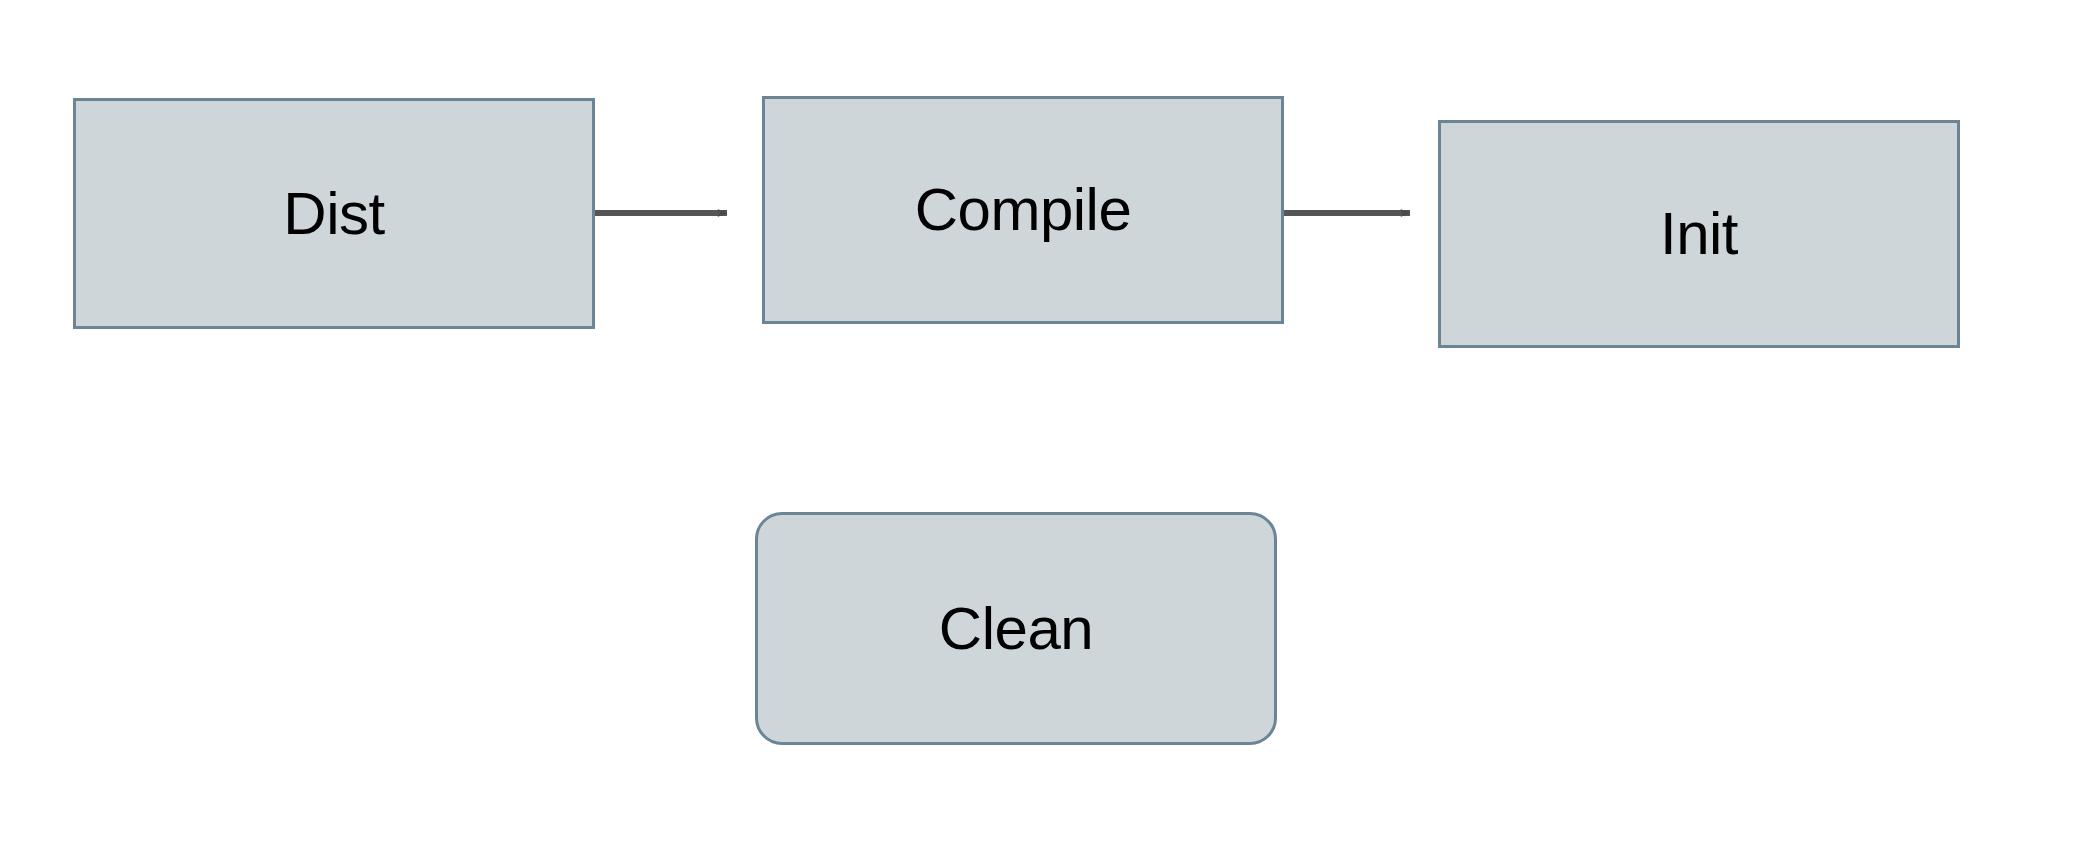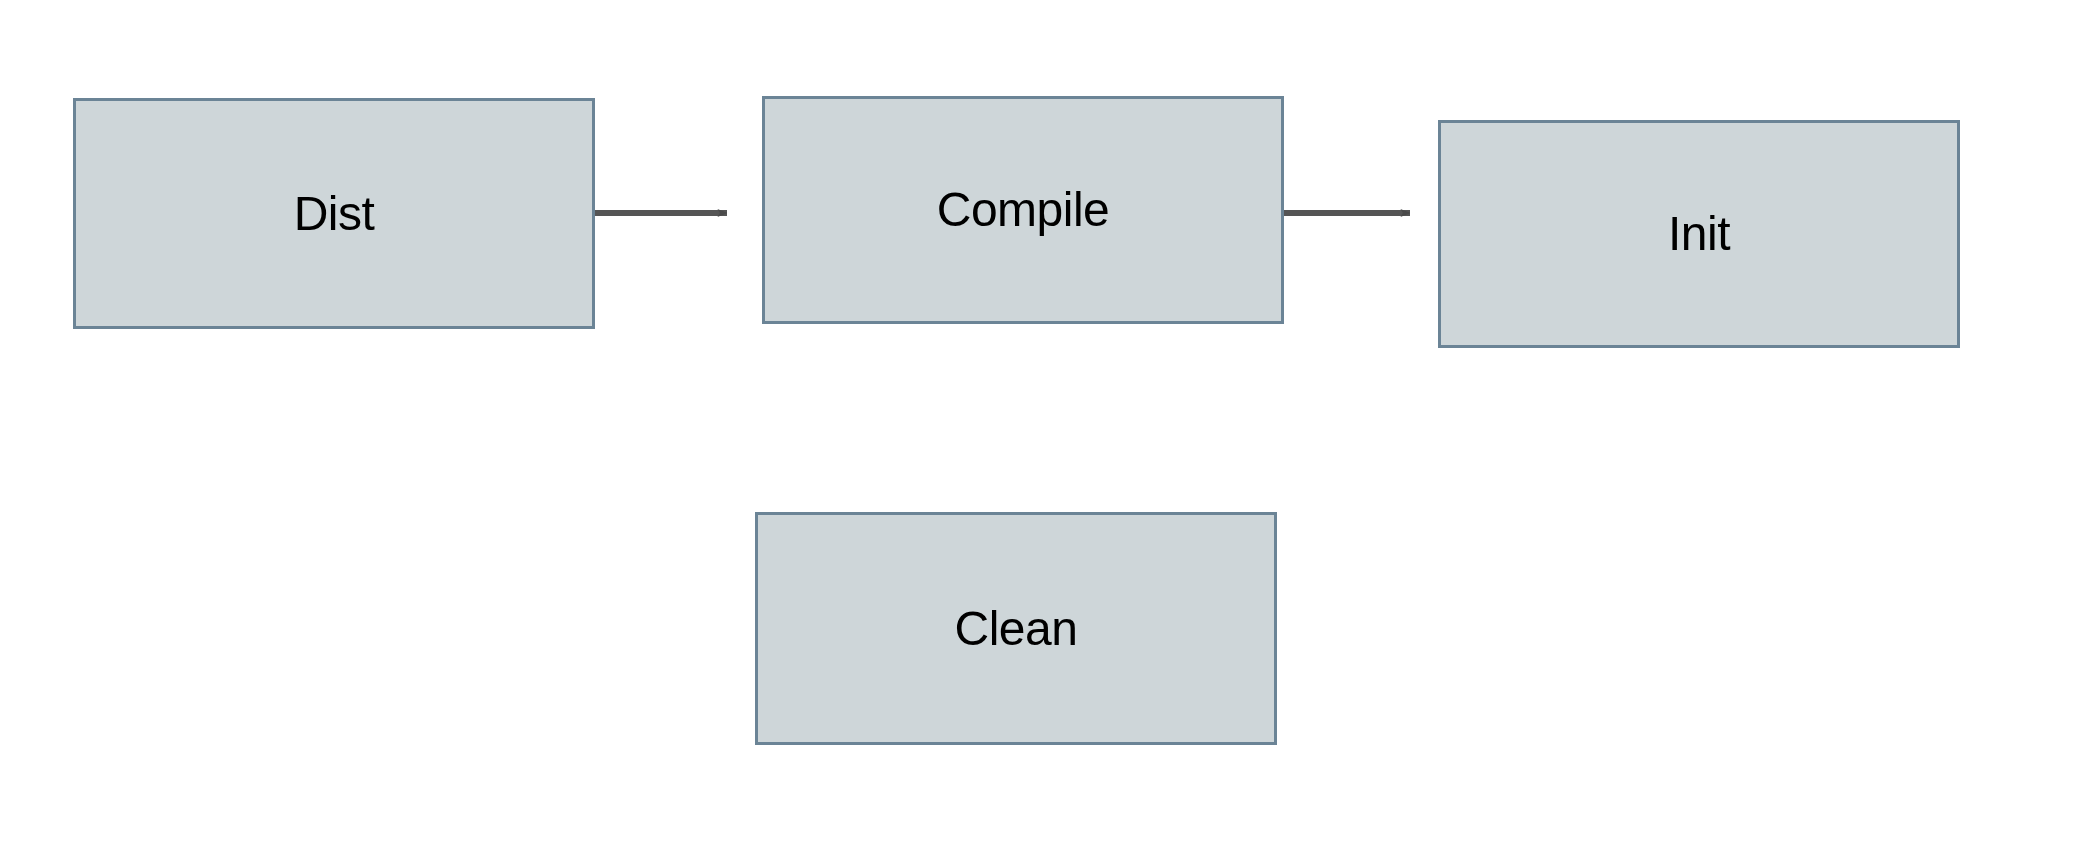--- a/index.html
+++ b/index.html
@@ -23,21 +23,21 @@
     position: absolute;
     box-sizing: border-box;
     background: #ced6d9;
     border: 3px solid #6b8496;
     display: flex;
     align-items: center;
     justify-content: center;
   }
   .node-label {
     font-family: "Liberation Sans", sans-serif;
-    font-size: 48px;
+    font-size: 60px;
     font-weight: 400;
     color: #000000;
     line-height: 1;
     letter-spacing: -0.5px;
     white-space: nowrap;
     user-select: none;
   }
   .edge-layer {
     position: absolute;
     left: 0;
@@ -74,17 +74,17 @@
   </div>
 
   <div class="node" id="node-compile" style="left: 755px; top: 96px; width: 522px; height: 228px; background: rgb(206, 214, 217); border-color: rgb(107, 132, 150); border-width: 3px; margin-left: 7px;">
     <span class="node-label">Compile</span>
   </div>
 
   <div class="node" id="node-init" style="left: 1438px; top: 96px; width: 522px; height: 228px; background: rgb(206, 214, 217); border-color: rgb(107, 132, 150); border-width: 3px; margin-top: 24px;">
     <span class="node-label">Init</span>
   </div>
 
-  <div class="node" id="node-clean" style="left: 755px; top: 512px; width: 522px; height: 233px; background: rgb(206, 214, 217); border-color: rgb(107, 132, 150); border-width: 3px;">
+  <div class="node" id="node-clean" style="left: 755px; top: 512px; width: 522px; height: 233px; background: rgb(206, 214, 217); border-color: rgb(107, 132, 150); border-width: 3px; border-radius: 27px;">
     <span class="node-label">Clean</span>
   </div>
 
 </div>
 
 </body></html>

